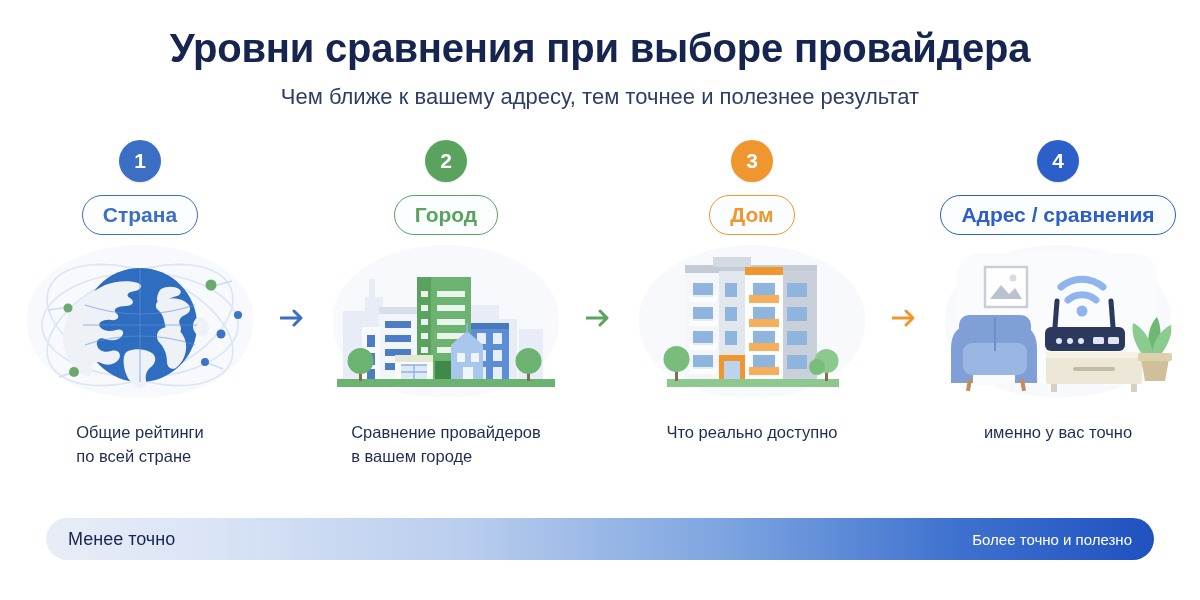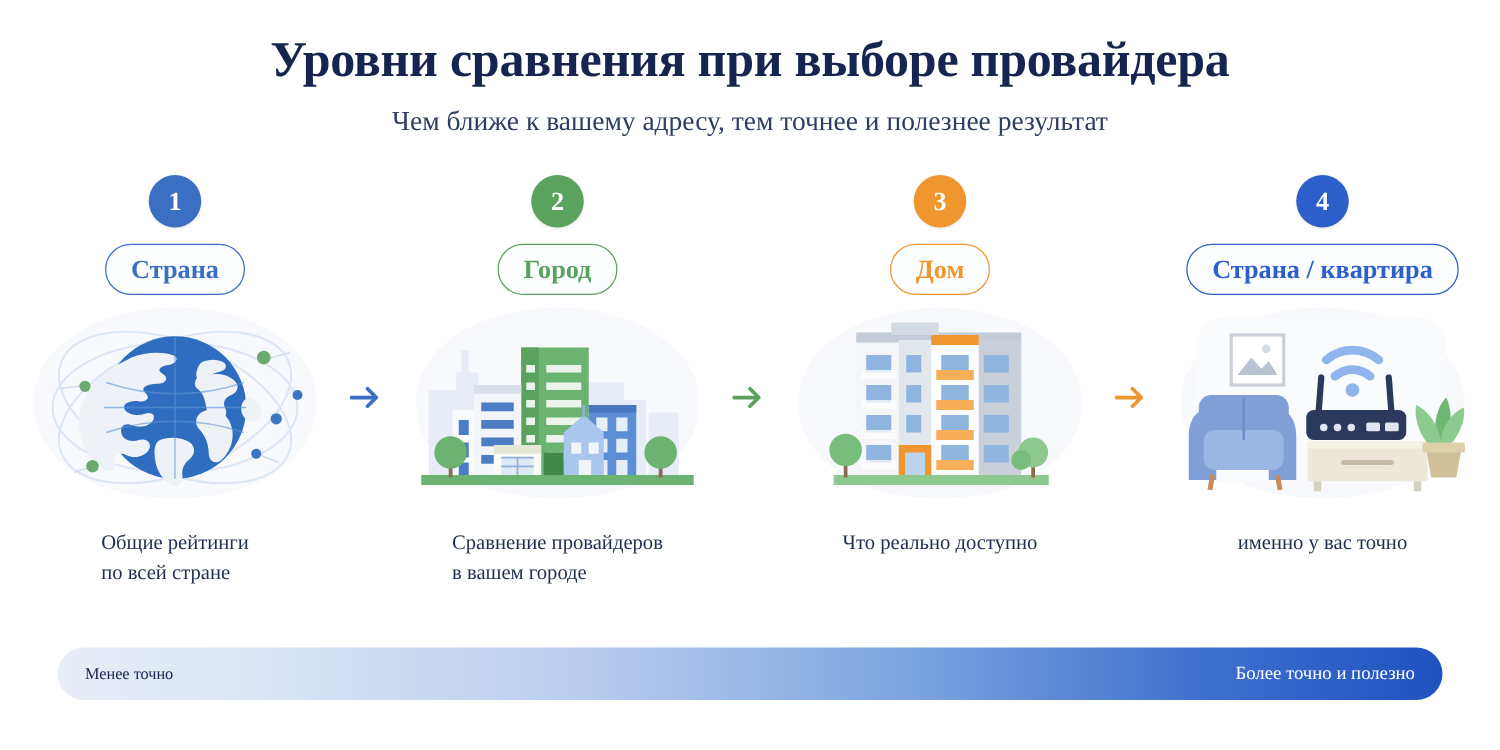--- a/index.html
+++ b/index.html
@@ -3,21 +3,21 @@
 <meta charset="utf-8">
 <style>
   html,body{margin:0;padding:0;}
   body{
     width:1200px;height:600px;
     background:#ffffff;
     font-family:"Liberation Sans", sans-serif;
     overflow:hidden;
     position:relative;
   }
-  .page{width:1200px;height:528px;position:relative;font-family:Liberation Serif, serif;}
+  .page{width:1200px;height:528px;position:relative;}
 
   
   .header{padding-top:26px;text-align:center;}
   .title{
     font-size:40px;font-weight:bold;color:#16254f;
     letter-spacing:-0.2px;line-height:1.1;margin:0;
   }
   .subtitle{
     margin:14px 0 0 0;font-size:22px;color:#2e3d63;font-weight:400;
   }
@@ -59,21 +59,21 @@
   }
 
   
   .scale{
     position:absolute;left:46px;top:518px;width:1108px;height:42px;
     border-radius:21px;
     background:linear-gradient(90deg,#e8edf7 0%,#dbe5f6 14%,#b9cdee 38%,#7ba3e0 62%,#3f72cf 82%,#1f51c0 100%);
     display:flex;align-items:center;justify-content:space-between;
     box-sizing:border-box;padding:0 22px;
   }
-  .scale-left{font-size:13px;color:#16254f;}
+  .scale-left{font-size:18px;color:#16254f;}
   .scale-right{font-size:15px;color:#ffffff;}
 </style>
 </head>
 <body>
 
 <div class="page">
 
   <div class="header">
     <h1 class="title">Уровни сравнения при выборе провайдера</h1>
     <p class="subtitle">Чем ближе к вашему адресу, тем точнее и полезнее результат</p>
@@ -270,21 +270,21 @@
     </div>
 
     <div class="arrow-cell">
       <svg width="26" height="20" viewBox="0 0 26 20">
           <path d="M1 10h18M14 3l7 7-7 7" stroke="#f0962e" stroke-width="3" fill="none" stroke-linecap="round" stroke-linejoin="round"></path>
         </svg>
     </div>
 
     <div class="step">
       <div class="badge" id="badge4" style="background: rgb(44, 95, 201);">4</div>
-      <div class="pill" id="pill4" style="border-color: rgb(44, 95, 201); color: rgb(44, 95, 201);">Страна / квартира</div>
+      <div class="pill" id="pill4" style="border-color: rgb(44, 95, 201); color: rgb(44, 95, 201);">Адрес / сравнения</div>
       <div class="art">
         <div class="art-bg"></div>
         <svg width="250" height="150" viewBox="0 0 250 150">
           <rect x="24" y="4" width="200" height="132" rx="22" fill="#fafbfd"></rect>
           <rect x="52" y="18" width="42" height="40" fill="#ffffff" stroke="#c9ced8" stroke-width="2.5"></rect>
           <path d="M57 50l11-14 8 9 6-6 7 11z" fill="#b9c2d0"></path>
           <circle cx="80" cy="29" r="3.5" fill="#d6dbe4"></circle>
           <g fill="none" stroke="#8fb4ee" stroke-width="7" stroke-linecap="round">
             <path d="M128 38a32 32 0 0 1 42 0"></path>
             <path d="M135 51a21 21 0 0 1 28 0"></path>

